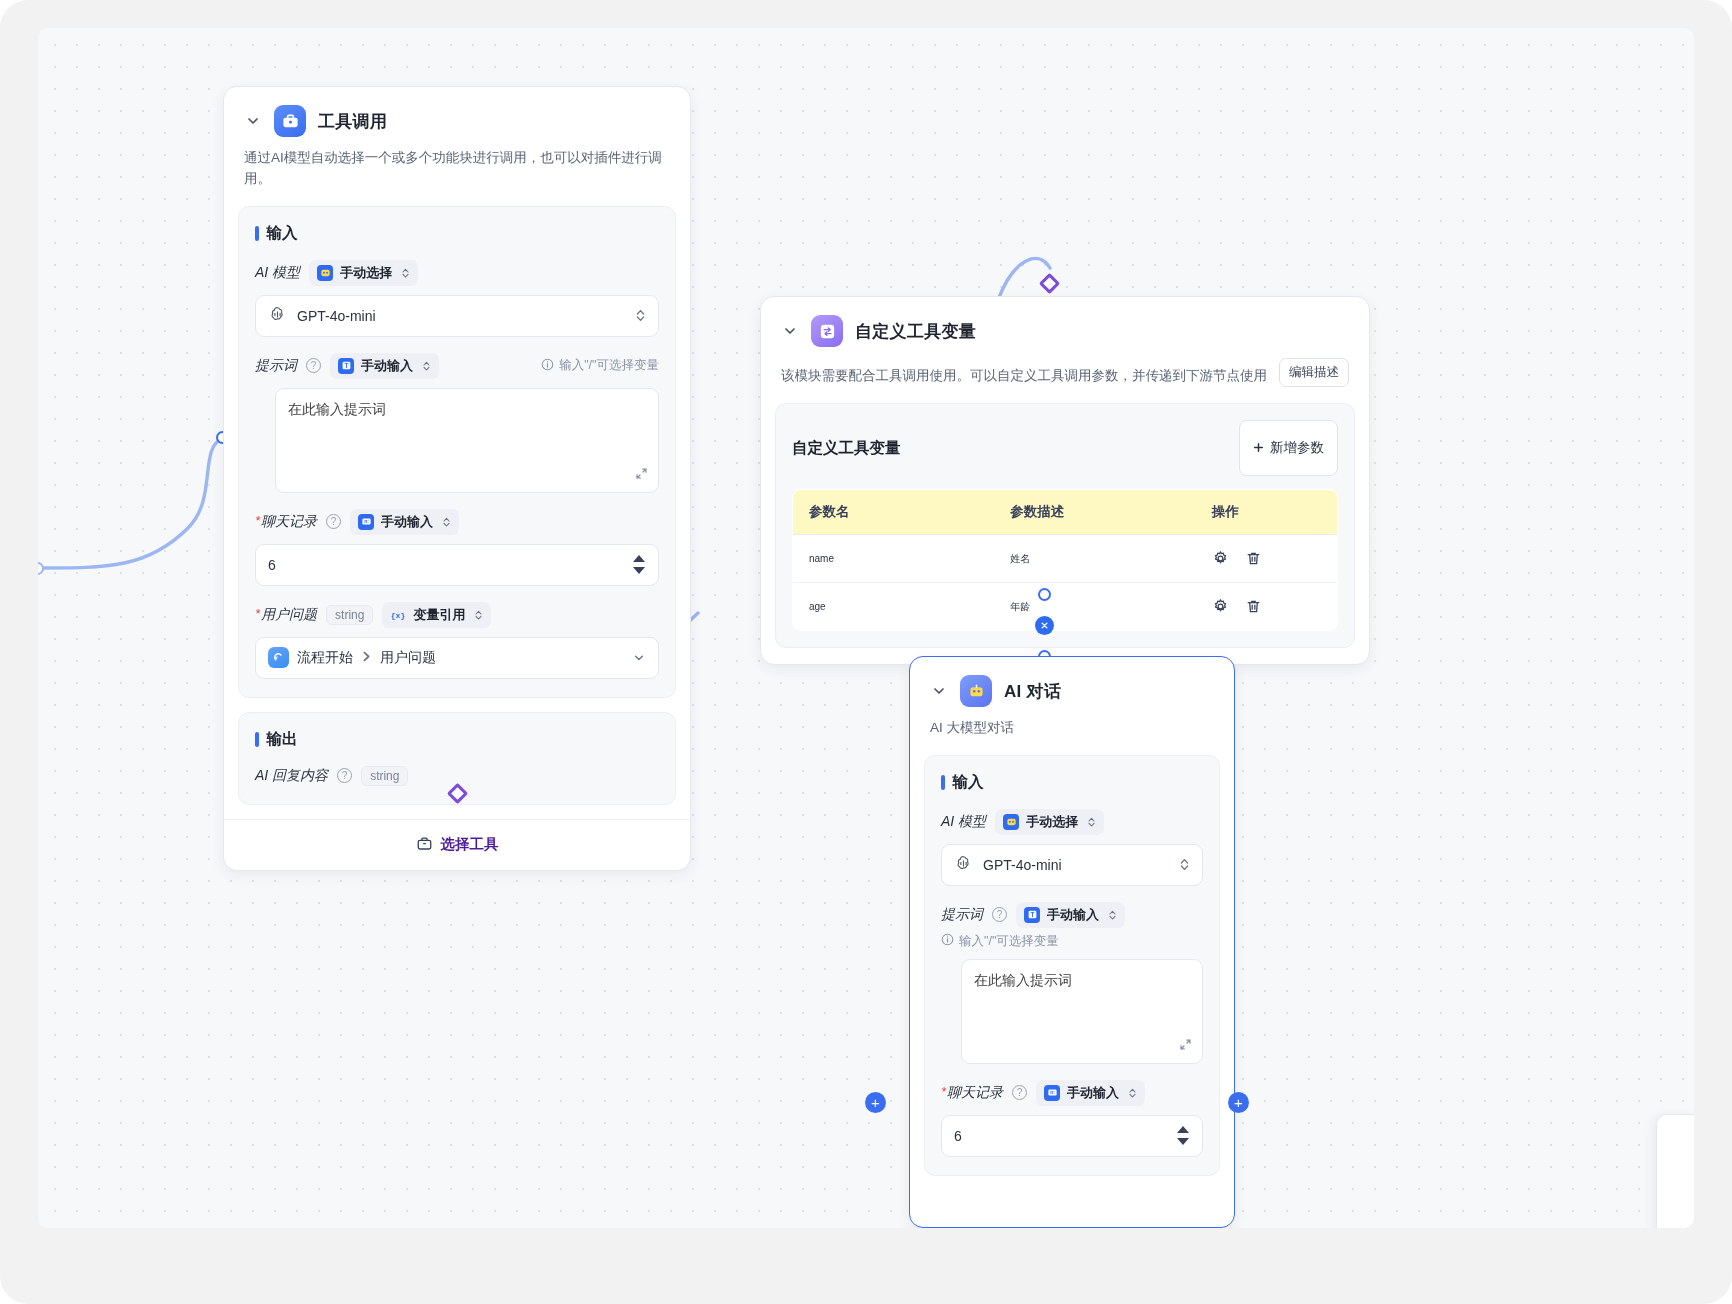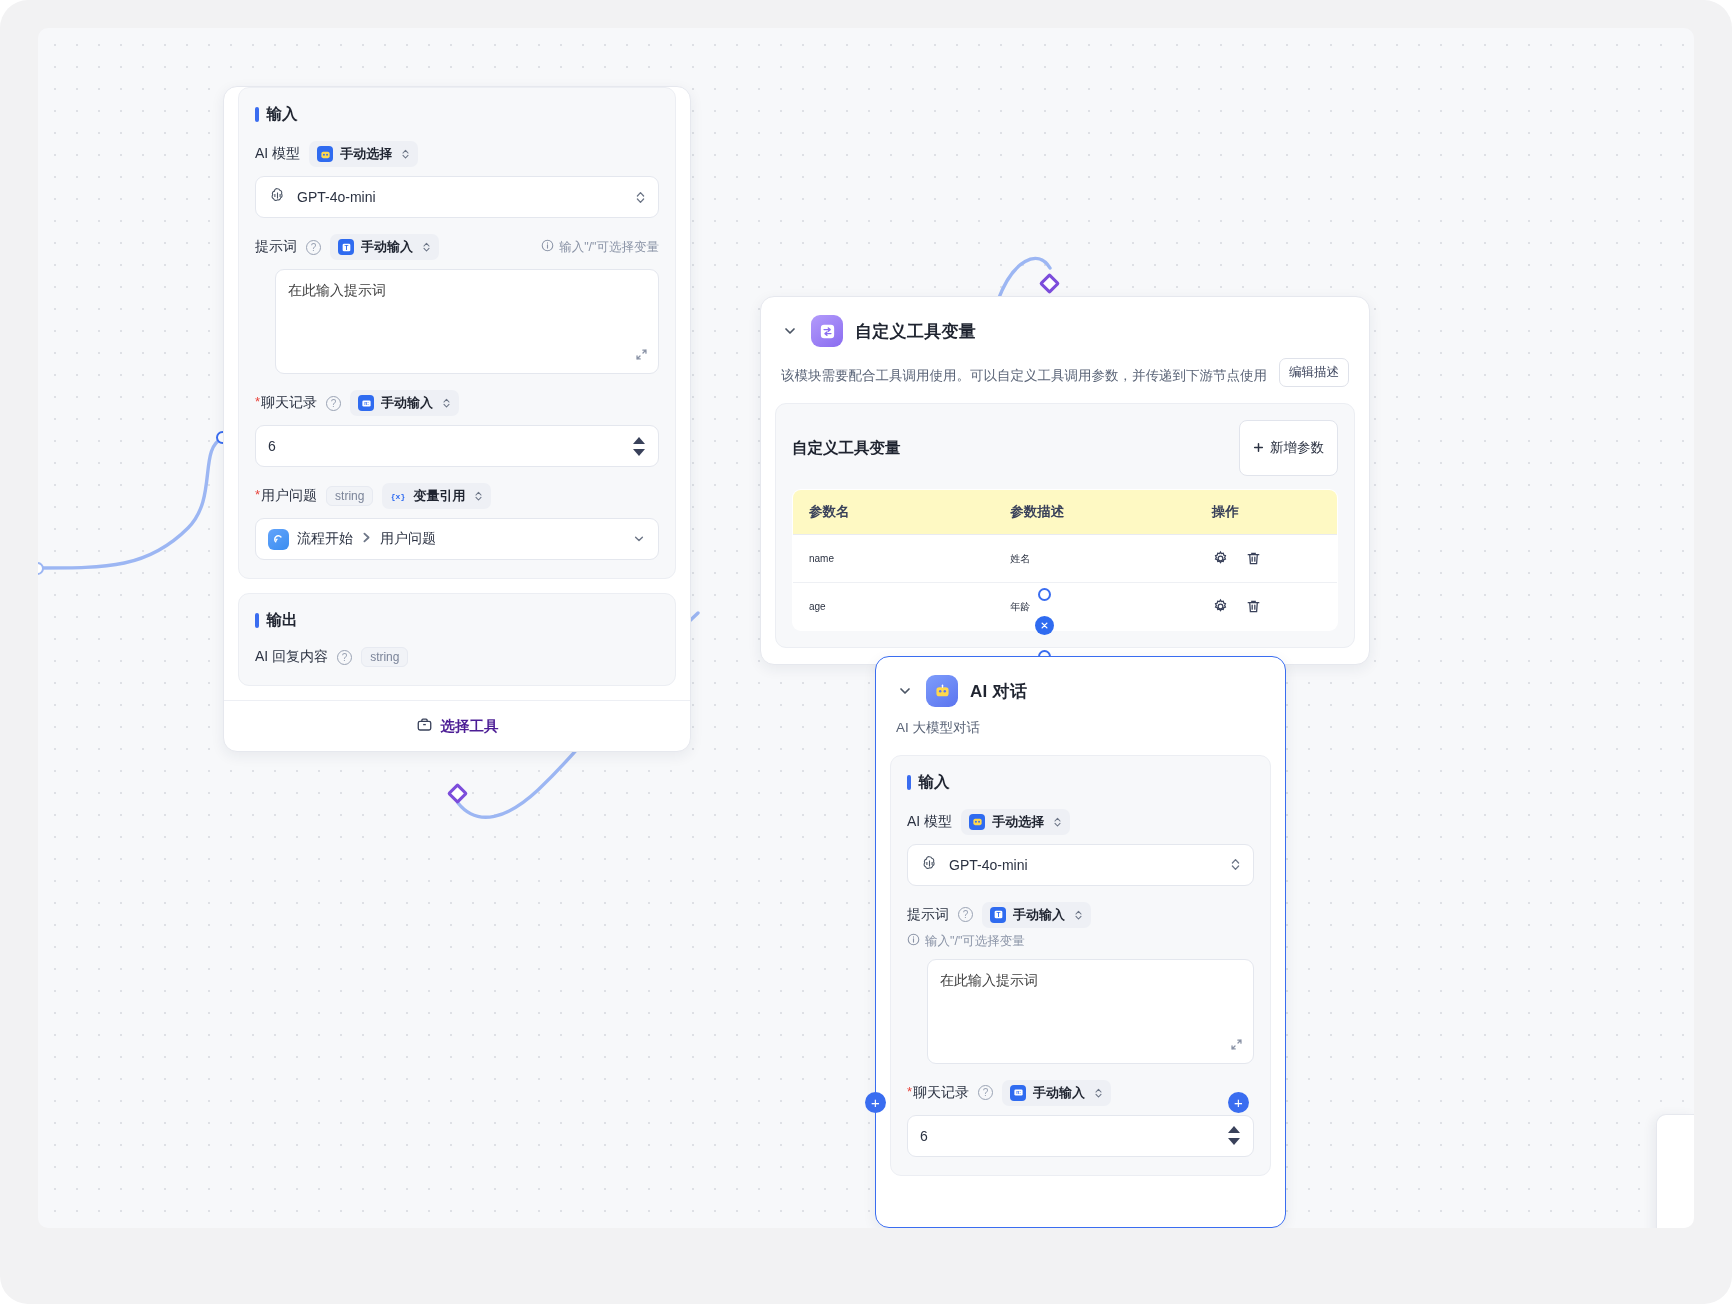--- a/index.html
+++ b/index.html
@@ -98,21 +98,21 @@
     background: #3a6df0; display: inline-block;
   }
 
   
   .field { margin-bottom: 16px; }
   .field:last-child { margin-bottom: 0; }
   .field-label-row {
     display: flex; align-items: center; gap: 9px;
     margin-bottom: 9px; flex-wrap: nowrap;
   }
-  .f-label { font-size: 14px; color: #2b3242; font-weight: 500; white-space: nowrap; }
+  .f-label { font-size: 14px; color: #2b3242; font-weight: 500; white-space: nowrap; font-style: italic; }
   .req::before { content: "*"; color: #e8443c; font-size: 13px; vertical-align: top; margin-right: 1px; }
   .q-icon {
     width: 15px; height: 15px; border-radius: 50%;
     border: 1.2px solid #9aa3b4; color: #9aa3b4;
     font-size: 10px; line-height: 13px; text-align: center;
     display: inline-block; cursor: pointer; flex: 0 0 auto;
   }
   .type-tag {
     font-size: 12px; color: #7b8499;
     background: #f1f3f7; border: 1px solid #e7eaf1;
@@ -254,20 +254,38 @@
       <path d="M 1006,566 L 1006,622" stroke="#2f6bf0" stroke-width="5.5" fill="none"></path>
       <path d="M 1006,608 L 1006,628" stroke="#2f6bf0" stroke-width="5.5" fill="none"></path>
       <polygon points="996,614 1016,614 1006,636" fill="#2f6bf0"></polygon>
     </svg>
 
     <div class="port soft" style="left:-7px; top:534px;"></div>
     <div class="port" style="left:178px; top:403px;"></div>
 
     <div class="node" style="left:185px; top:58px; width:468px;">
 
+      <div class="node-head">
+        <div class="node-title-row">
+          <span class="chev">
+            <svg width="16" height="16" viewBox="0 0 16 16" fill="none">
+                <path d="M4 6l4 4 4-4" stroke="#4b5565" stroke-width="1.7" stroke-linecap="round" stroke-linejoin="round"></path>
+              </svg>
+          </span>
+          <span class="node-icon ic-tool">
+            <svg width="19" height="19" viewBox="0 0 20 20" fill="none">
+              <rect x="2.5" y="6" width="15" height="10" rx="2.2" fill="#fff"></rect>
+              <path d="M7 6V4.8A1.3 1.3 0 018.3 3.5h3.4A1.3 1.3 0 0113 4.8V6" stroke="#fff" stroke-width="1.7" stroke-linecap="round"></path>
+              <rect x="8.6" y="9.2" width="2.8" height="3" rx="0.8" fill="#3a6df0"></rect>
+            </svg>
+          </span>
+          <span class="node-title">工具调用</span>
+        </div>
+        <div class="node-desc">通过AI模型自动选择一个或多个功能块进行调用，也可以对插件进行调用。</div>
+      </div>
 
       <div class="section">
         <div class="section-title">输入</div>
 
         <div class="field">
           <div class="field-label-row">
             <span class="f-label">AI 模型</span>
             <span class="mode-pill">
               <span class="pill-ic blue">
                 <svg width="11" height="11" viewBox="0 0 12 12">
@@ -535,21 +553,21 @@
 
     <div class="diamond" style="left:1004px; top:248px;"></div>
     <div class="port" style="left:1000px; top:560px;"></div>
     <div class="del-edge" style="left:997px; top:588px;">
       <svg width="11" height="11" viewBox="0 0 12 12" fill="none" stroke="#fff" stroke-width="1.5" stroke-linecap="round">
           <path d="M3.4 3.4l5.2 5.2M8.6 3.4L3.4 8.6"></path>
         </svg>
     </div>
     <div class="port" style="left:1000px; top:622px;"></div>
 
-    <div class="node selected" style="left:837px; top:628px; width:411px; height:572px; overflow:hidden;">
+    <div class="node selected" style="left:871px; top:628px; width:326px; height:572px; overflow:hidden;">
 
       <div class="node-head">
         <div class="node-title-row">
           <span class="chev">
             <svg width="16" height="16" viewBox="0 0 16 16" fill="none">
                 <path d="M4 6l4 4 4-4" stroke="#4b5565" stroke-width="1.7" stroke-linecap="round" stroke-linejoin="round"></path>
               </svg>
           </span>
           <span class="node-icon ic-chat">
             <svg width="19" height="19" viewBox="0 0 20 20" fill="none">

